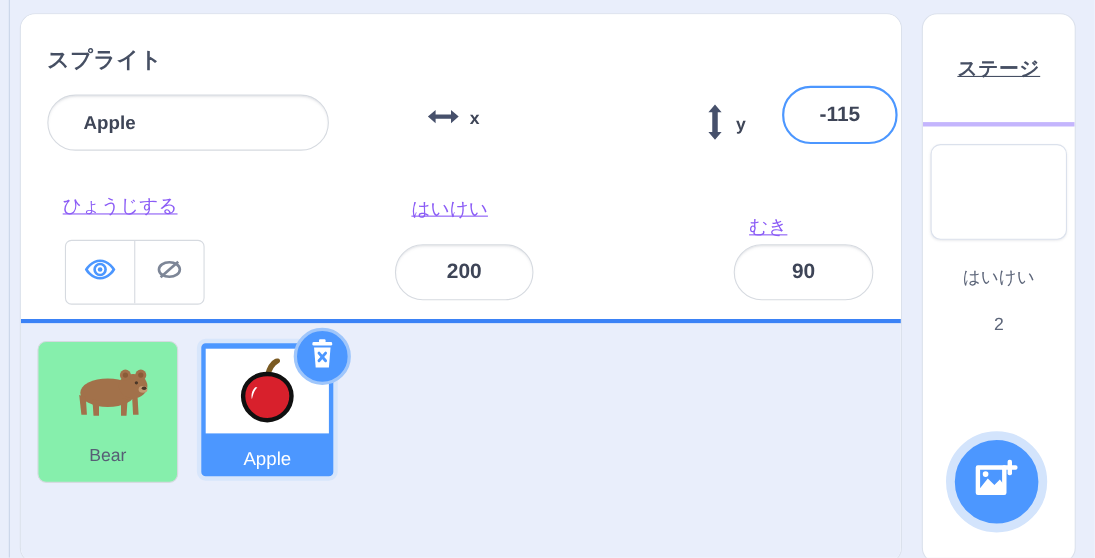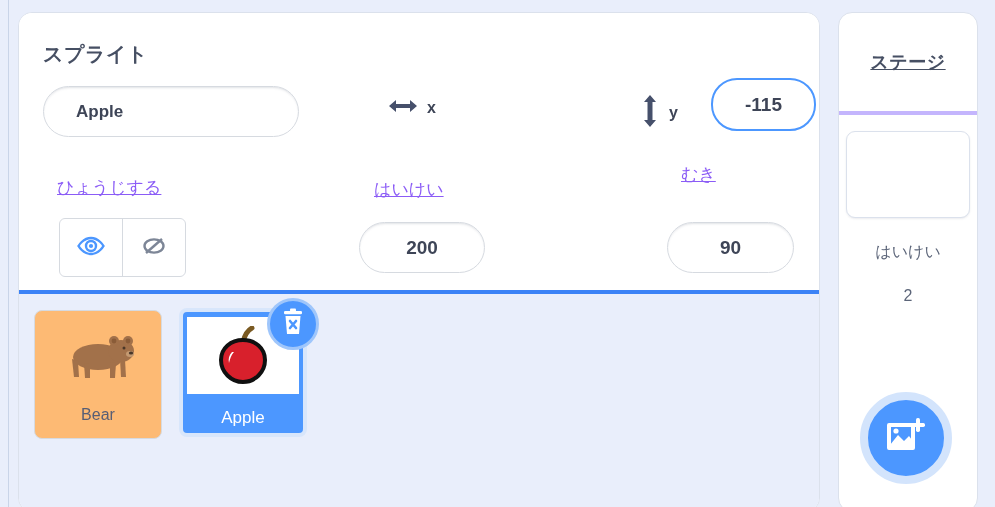--- a/index.html
+++ b/index.html
@@ -116,21 +116,21 @@
 
   
   .field-label {
     position: absolute;
     font-size: 17px;
     color: #8b5cf6;
     text-decoration: underline;
   }
   #show-label { left: 38px; top: 163px; }
   #size-label { left: 355px; top: 165px; }
-  #dir-label  { left: 662px; top: 150px; text-align: center; }
+  #dir-label  { left: 662px; top: 182px; text-align: center; }
 
   
   .show-toggle {
     position: absolute;
     left: 40px; top: 205px;
     width: 127px; height: 59px;
     border: 1px solid #d6dae0;
     border-radius: 6px;
     background: #fff;
     display: flex;
@@ -157,21 +157,21 @@
     border-radius: 8px;
     display: flex;
     flex-direction: column;
     align-items: center;
     cursor: pointer;
   }
 
   
   .sprite-tile.plain {
     left: 15px; top: 16px;
-    background: #fdba74;
+    background: #86efac;
     border: 1px solid #d6dae0;
   }
   .sprite-tile.plain .tile-art {
     flex: 1;
     display: flex;
     align-items: center;
     justify-content: center;
     width: 100%;
   }
   .sprite-tile.plain .tile-name {

